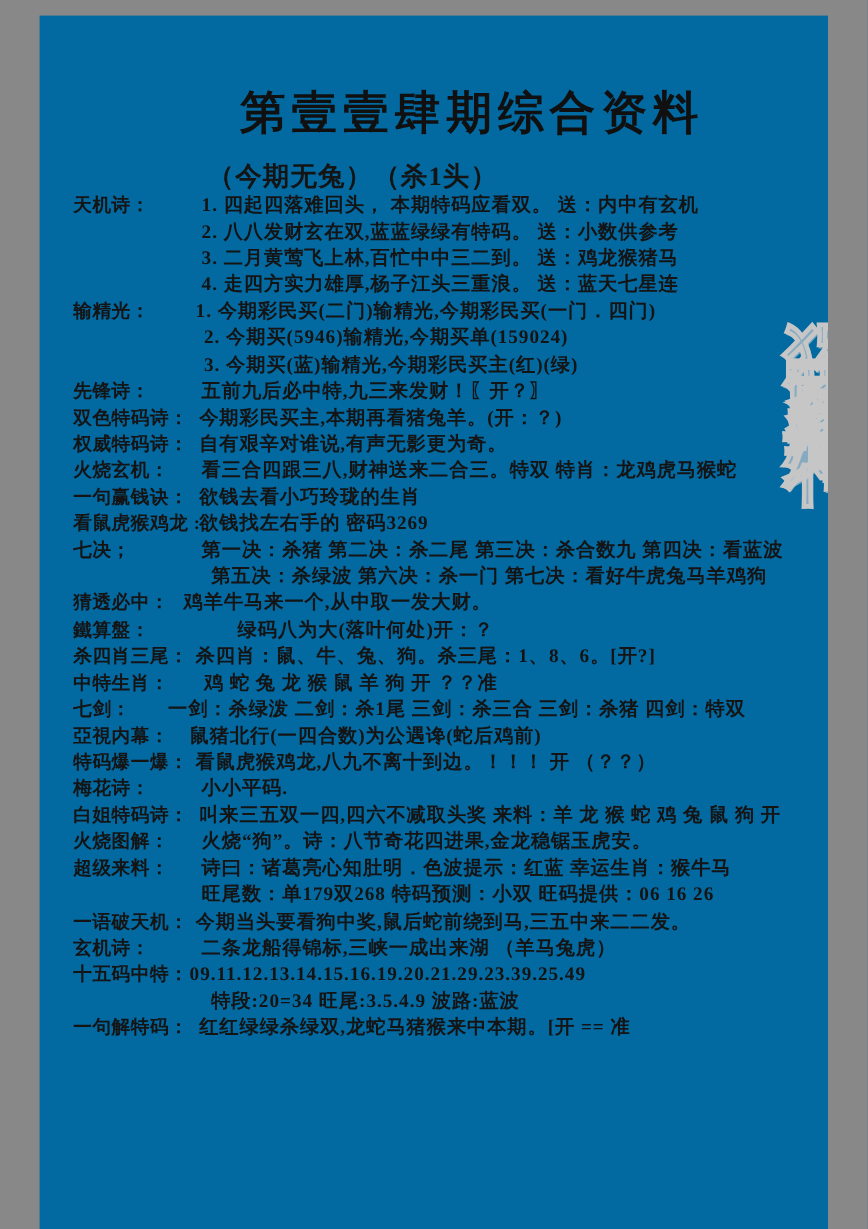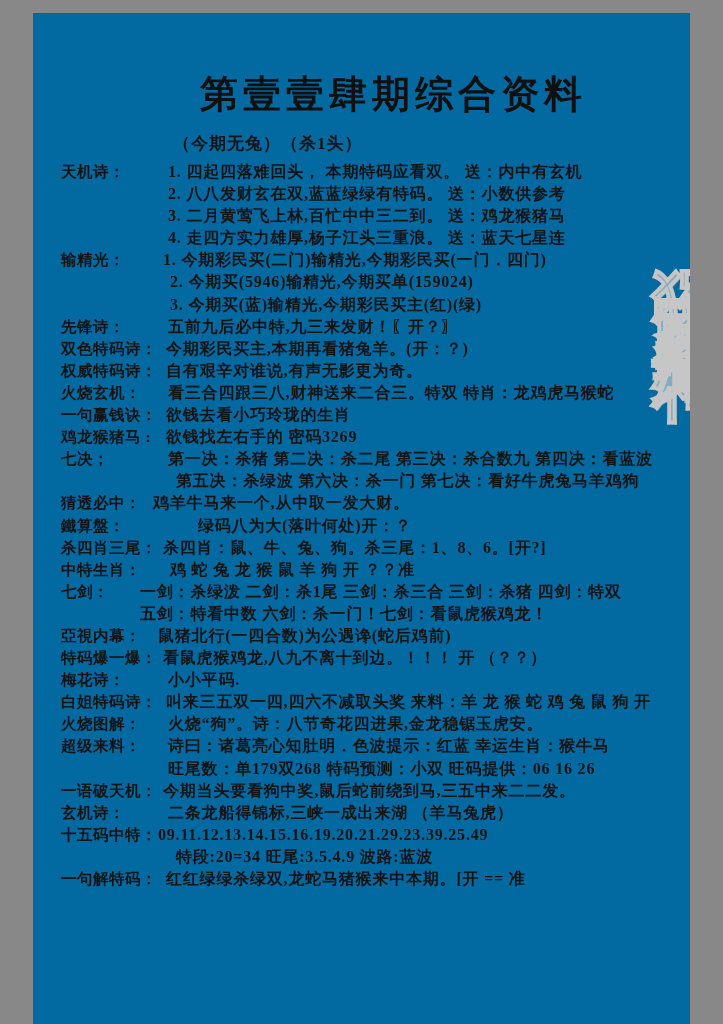--- a/index.html
+++ b/index.html
@@ -17,21 +17,21 @@
     text-align:center;
     padding-left:64px;
     font-size:38px;
     font-weight:bold;
     letter-spacing:5px;
     white-space:nowrap;
     color:#101010;
   }
   #subtitle{
     position:absolute;top:119px;left:140px;
-    font-size:17px;font-weight:bold;letter-spacing:1px;
+    font-size:22px;font-weight:bold;letter-spacing:1px;
     white-space:nowrap;
     text-align:right;
   }
   #watermark{
     position:absolute;
     top:196px;left:604px;
     height:620px;width:110px;
     writing-mode:vertical-rl;
     text-orientation:upright;
     font-size:80px;
@@ -79,29 +79,28 @@
       <div class="line"><span class="bdy" style="padding-left: 107px;">3. 二月黄莺飞上林,百忙中中三二到。 送：鸡龙猴猪马</span></div>
       <div class="line"><span class="bdy" style="padding-left: 107px;">4. 走四方实力雄厚,杨子江头三重浪。 送：蓝天七星连</span></div>
       <div class="line"><span class="lbl">输精光：</span><span class="bdy" style="padding-left: 102px;">1. 今期彩民买(二门)输精光,今期彩民买(一门．四门)</span></div>
       <div class="line"><span class="bdy" style="padding-left: 109px;">2. 今期买(5946)输精光,今期买单(159024)</span></div>
       <div class="line"><span class="bdy" style="padding-left: 109px;">3. 今期买(蓝)输精光,今期彩民买主(红)(绿)</span></div>
       <div class="line"><span class="lbl">先锋诗：</span><span class="bdy" style="padding-left: 107px;">五前九后必中特,九三来发财！〖开？〗</span></div>
       <div class="line"><span class="lbl">双色特码诗：</span><span class="bdy" style="padding-left: 105px;">今期彩民买主,本期再看猪兔羊。(开：？)</span></div>
       <div class="line"><span class="lbl">权威特码诗：</span><span class="bdy" style="padding-left: 105px;">自有艰辛对谁说,有声无影更为奇。</span></div>
       <div class="line"><span class="lbl">火烧玄机：</span><span class="bdy" style="padding-left: 107px;">看三合四跟三八,财神送来二合三。特双 特肖：龙鸡虎马猴蛇</span></div>
       <div class="line"><span class="lbl">一句赢钱诀：</span><span class="bdy" style="padding-left: 105px;">欲钱去看小巧玲珑的生肖</span></div>
-      <div class="line"><span class="lbl">鸡龙猴猪马 :</span><span class="bdy" style="padding-left: 105px;">欲钱找左右手的 密码3269</span></div>
+      <div class="line"><span class="lbl">看鼠虎猴鸡龙 :</span><span class="bdy" style="padding-left: 105px;">欲钱找左右手的 密码3269</span></div>
       <div class="line"><span class="lbl">七决；</span><span class="bdy" style="padding-left: 107px; text-align: center;">第一决：杀猪  第二决：杀二尾 第三决：杀合数九  第四决：看蓝波</span></div>
       <div class="line"><span class="bdy" style="padding-left: 115px;">第五决：杀绿波 第六决：杀一门 第七决：看好牛虎兔马羊鸡狗</span></div>
       <div class="line"><span class="lbl">猜透必中：</span><span class="bdy" style="padding-left: 92px;">鸡羊牛马来一个,从中取一发大财。</span></div>
       <div class="line"><span class="lbl">鐵算盤：</span><span class="bdy" style="padding-left: 137px;">绿码八为大(落叶何处)开：？</span></div>
       <div class="line"><span class="lbl">杀四肖三尾：</span><span class="bdy" style="padding-left: 102px;">杀四肖：鼠、牛、兔、狗。杀三尾：1、8、6。[开?]</span></div>
       <div class="line"><span class="lbl">中特生肖：</span><span class="bdy" style="padding-left: 109px;">鸡 蛇 兔 龙 猴 鼠 羊 狗 开 ？？准</span></div>
       <div class="line"><span class="lbl">七剑：</span><span class="bdy" style="padding-left: 79px;">一剑：杀绿泼 二剑：杀1尾 三剑：杀三合 三剑：杀猪 四剑：特双</span></div>
-      <div class="line"><span class="bdy" style="padding-left: 79px;">五剑：特看中数 六剑：杀一门！七剑：看鼠虎猴鸡龙！</span></div>
       <div class="line"><span class="lbl">亞視内幕：</span><span class="bdy" style="padding-left: 97px;">鼠猪北行(一四合数)为公遇谗(蛇后鸡前)</span></div>
       <div class="line"><span class="lbl">特码爆一爆：</span><span class="bdy" style="padding-left: 102px;">看鼠虎猴鸡龙,八九不离十到边。！！！ 开 （？？）</span></div>
       <div class="line"><span class="lbl">梅花诗：</span><span class="bdy" style="padding-left: 107px;">小小平码.</span></div>
       <div class="line"><span class="lbl">白姐特码诗：</span><span class="bdy" style="padding-left: 105px;">叫来三五双一四,四六不减取头奖 来料：羊 龙 猴 蛇 鸡 兔 鼠 狗 开</span></div>
       <div class="line"><span class="lbl">火烧图解：</span><span class="bdy" style="padding-left: 107px;">火烧“狗”。诗：八节奇花四进果,金龙稳锯玉虎安。</span></div>
       <div class="line"><span class="lbl">超级来料：</span><span class="bdy" style="padding-left: 107px;">诗曰：诸葛亮心知肚明．色波提示：红蓝 幸运生肖：猴牛马</span></div>
       <div class="line"><span class="bdy" style="padding-left: 107px;">旺尾数：单179双268  特码预测：小双 旺码提供：06 16 26</span></div>
       <div class="line"><span class="lbl">一语破天机：</span><span class="bdy" style="padding-left: 102px;">今期当头要看狗中奖,鼠后蛇前绕到马,三五中来二二发。</span></div>
       <div class="line"><span class="lbl">玄机诗：</span><span class="bdy" style="padding-left: 107px;">二条龙船得锦标,三峡一成出来湖 （羊马兔虎）</span></div>
       <div class="line"><span class="lbl">十五码中特：</span><span class="bdy" style="padding-left: 97px;">09.11.12.13.14.15.16.19.20.21.29.23.39.25.49</span></div>

